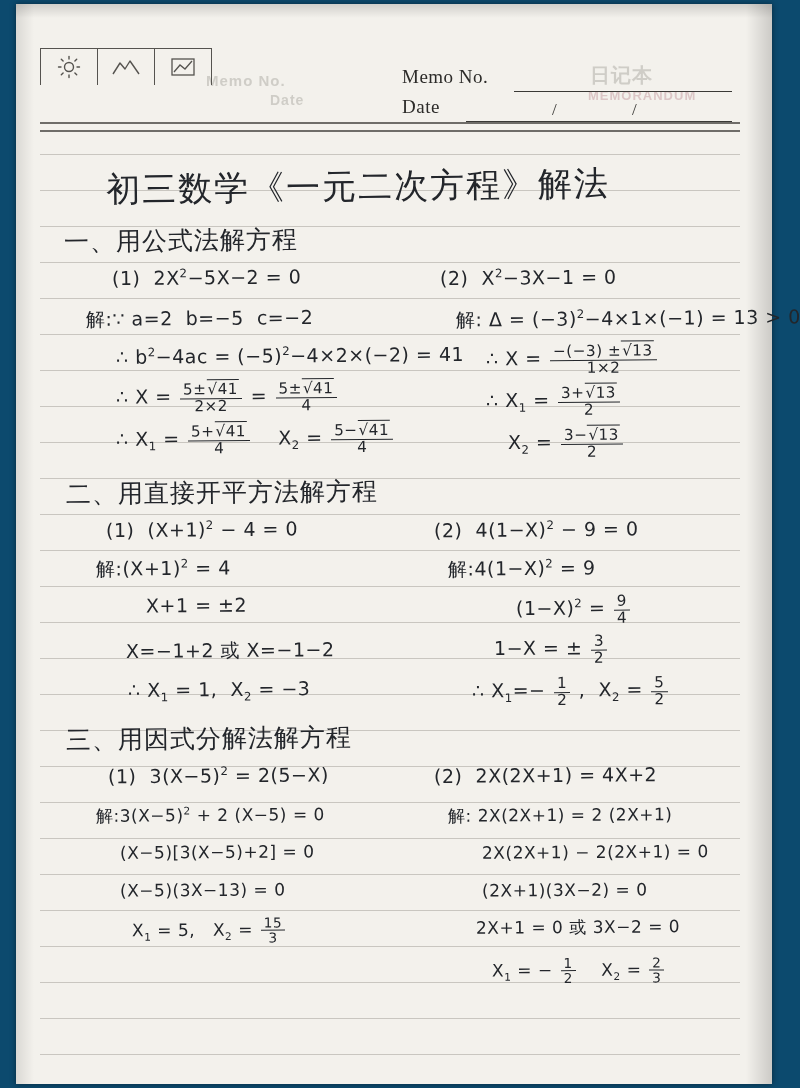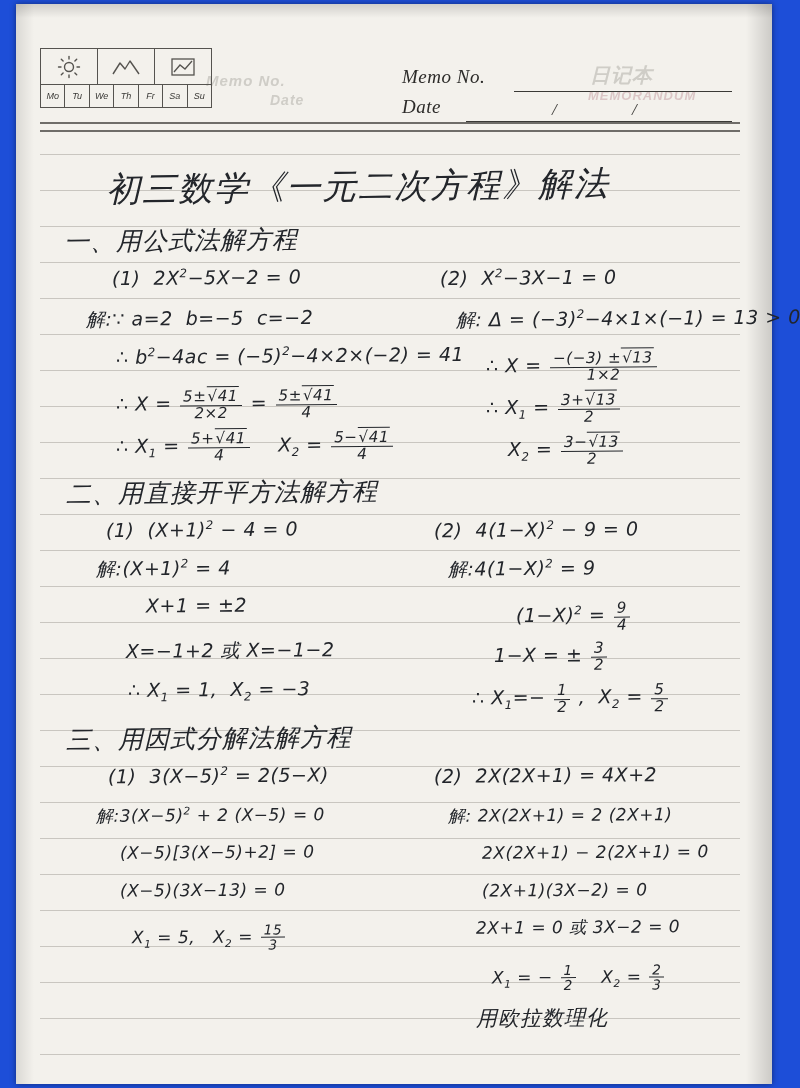--- a/index.html
+++ b/index.html
@@ -12,22 +12,21 @@
     background: #8e8b86;
     font-family: "Liberation Serif", serif;
     overflow: hidden;
   }
 
   
   .page {
     position: absolute;
     left: 0; top: 0;
     width: 800px; height: 1088px;
-    background: #1d4ed8;
-    font-style: italic;
+    background: #0c4a6e;
   }
   .sheet {
     position: absolute;
     left: 16px; top: 4px;
     width: 756px; height: 1080px;
     background: #f3f1ec;
     box-shadow: 0 0 6px rgba(0,0,0,0.45);
   }
   .sheet-shadow-right {
     position: absolute;
@@ -180,21 +179,21 @@
     transform: rotate(-0.4deg);
   }
 
   
   .frac {
     display: inline-block;
     vertical-align: -0.55em;
     text-align: center;
     line-height: 1.05;
     font-size: 0.80em;
-    margin: 7px 2px;
+    margin: 0 2px;
   }
   .frac .num { display: block; padding: 0 3px; }
   .frac .den { display: block; padding: 0 3px; border-top: 1.4px solid #23262b; }
   sup { font-size: 0.62em; vertical-align: super; }
   sub { font-size: 0.62em; vertical-align: sub; }
   .rad { border-top: 1.3px solid #23262b; padding: 0 1px 0 1px; }
 </style>
 </head>
 <body>
 
@@ -257,29 +256,20 @@
         </svg>
       </div>
       <div class="icon-cell">
         <svg width="26" height="22" viewBox="0 0 26 22">
           <rect x="2" y="3" width="22" height="16" fill="none" stroke="#55534f" stroke-width="1.3"></rect>
           <polyline points="4,16 10,9 15,13 22,5" fill="none" stroke="#55534f" stroke-width="1.3"></polyline>
         </svg>
       </div>
     </div>
 
-    <div class="day-row">
-      <div class="day-cell">Mo</div>
-      <div class="day-cell">Tu</div>
-      <div class="day-cell">We</div>
-      <div class="day-cell">Th</div>
-      <div class="day-cell">Fr</div>
-      <div class="day-cell">Sa</div>
-      <div class="day-cell">Su</div>
-    </div>
 
     <div class="memo-block">
       <div class="memo-line">
         <span class="memo-label">Memo No.</span>
         <span class="memo-underline" style="left:112px; right:0;"></span>
       </div>
       <div class="memo-line">
         <span class="memo-label">Date</span>
         <span class="memo-slash" style="left:150px;">/</span>
         <span class="memo-slash" style="left:230px;">/</span>
@@ -393,19 +383,18 @@
     <div class="hand step-sm" style="left:466px; top:876px;">
       (2ꓫ+1)(3ꓫ−2) = 0
     </div>
     <div class="hand step-sm" style="left:460px; top:912px;">
       2ꓫ+1 = 0 或 3ꓫ−2 = 0
     </div>
     <div class="hand step-sm" style="left:476px; top:952px;">
       ꓫ<sub>1</sub> = − <span class="frac"><span class="num">1</span><span class="den">2</span></span>&nbsp;&nbsp;&nbsp; ꓫ<sub>2</sub> = <span class="frac"><span class="num">2</span><span class="den">3</span></span>
     </div>
 
-    <div class="hand footer-note" style="left:460px; top:1000px;">用欧拉数理化</div>
 
     <div class="sheet-shadow-right"></div>
     <div class="sheet-shadow-left"></div>
     <div class="sheet-shadow-top"></div>
   </div>
 </div>
 
 </body></html>

